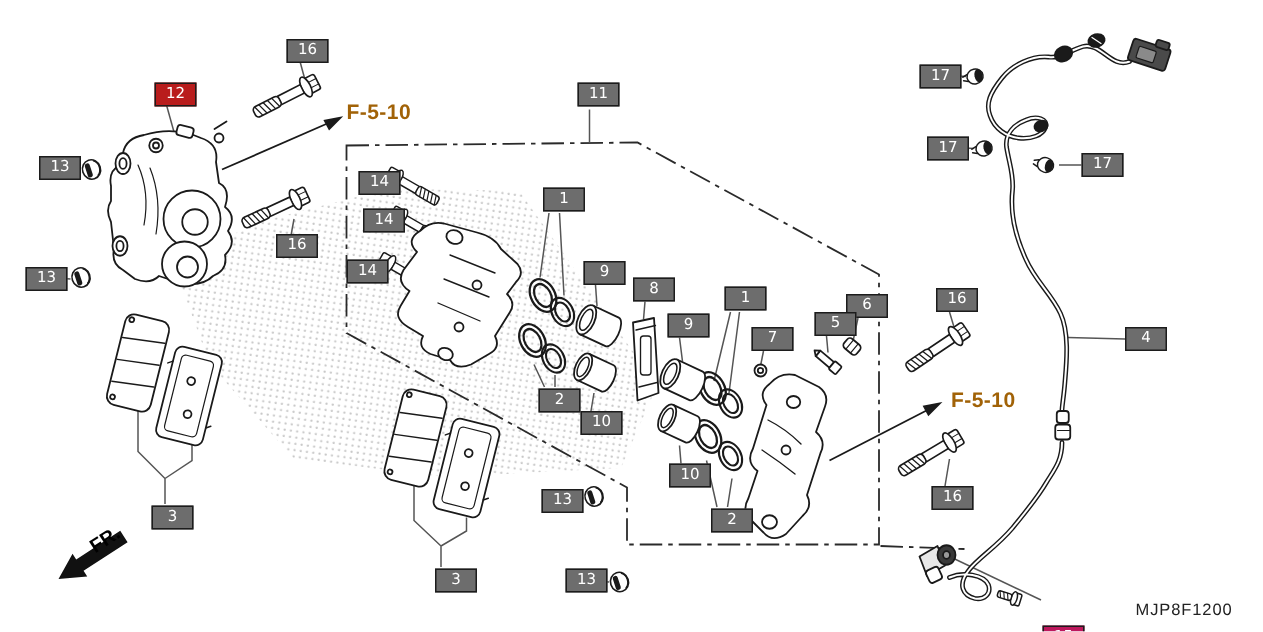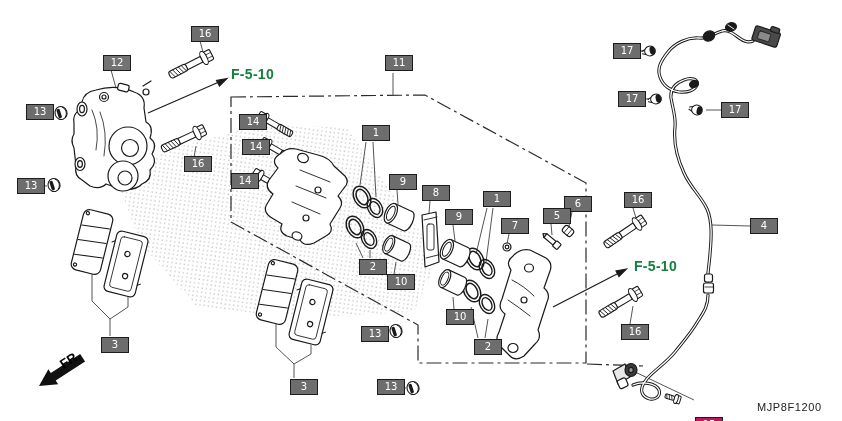--- a/index.html
+++ b/index.html
@@ -3,21 +3,21 @@
 <meta charset="utf-8">
 <style>
   html,body{margin:0;padding:0;background:#fff;}
   .stage{position:relative;width:842px;height:421px;background:#fff;overflow:hidden;
          font-family:"Liberation Sans",sans-serif;}
   .stage svg{position:absolute;left:0;top:0;}
   .callout{position:absolute;box-sizing:border-box;width:28px;height:16px;
            background:#6d6d6d;border:1px solid #1c1c1c;color:#fff;
            font-size:10px;line-height:14px;text-align:center;
            font-family:"DejaVu Sans",sans-serif;cursor:pointer;}
-  .ref-label{position:absolute;font-weight:bold;font-size:14px;color:#15803d;
+  .ref-label{position:absolute;font-weight:bold;font-size:14px;color:#a16207;
              letter-spacing:.3px;white-space:nowrap;cursor:pointer;}
   .ref-1{left:231px;top:66px;}
   .ref-2{left:634px;top:258px;}
   .fr-label{position:absolute;left:57px;top:359px;font-weight:bold;font-size:13px;
             color:#000;transform:rotate(-33deg);transform-origin:left top;}
   .diagram-code{position:absolute;left:757px;top:401px;font-size:11px;color:#222;
                 letter-spacing:.6px;text-align:center;}
 </style>
 </head>
 <body>
@@ -287,21 +287,21 @@
   </g>
 </svg>
 
   <div class="ref-label ref-1">F-5-10</div>
   <div class="ref-label ref-2">F-5-10</div>
   <div class="fr-label">FR.</div>
   <div class="diagram-code">MJP8F1200</div>
 
   <div>
       <div class="callout" style="left: 191px; top: 26px; background: rgb(109, 109, 109); color: rgb(255, 255, 255);">16</div>
-      <div class="callout" style="left: 103px; top: 55px; background: #737373; color: rgb(255, 255, 255);">12</div>
+      <div class="callout" style="left: 103px; top: 55px; background: #b91c1c; color: rgb(255, 255, 255);">12</div>
       <div class="callout" style="left: 385px; top: 55px; background: rgb(109, 109, 109); color: rgb(255, 255, 255);">11</div>
       <div class="callout" style="left: 613px; top: 43px; background: rgb(109, 109, 109); color: rgb(255, 255, 255);">17</div>
       <div class="callout" style="left: 618px; top: 91px; background: rgb(109, 109, 109); color: rgb(255, 255, 255);">17</div>
       <div class="callout" style="left: 721px; top: 102px; background: rgb(109, 109, 109); color: rgb(255, 255, 255);">17</div>
       <div class="callout" style="left: 26px; top: 104px; background: rgb(109, 109, 109); color: rgb(255, 255, 255);">13</div>
       <div class="callout" style="left: 239px; top: 114px; background: rgb(109, 109, 109); color: rgb(255, 255, 255);">14</div>
       <div class="callout" style="left: 362px; top: 125px; background: rgb(109, 109, 109); color: rgb(255, 255, 255);">1</div>
       <div class="callout" style="left: 242px; top: 139px; background: rgb(109, 109, 109); color: rgb(255, 255, 255);">14</div>
       <div class="callout" style="left: 184px; top: 156px; background: rgb(109, 109, 109); color: rgb(255, 255, 255);">16</div>
       <div class="callout" style="left: 231px; top: 173px; background: rgb(109, 109, 109); color: rgb(255, 255, 255);">14</div>

